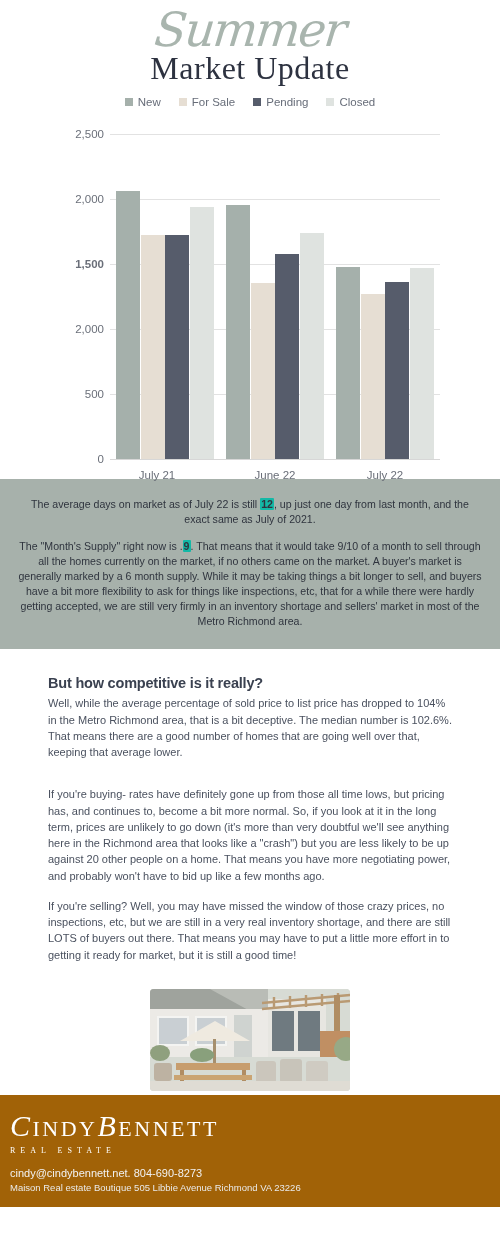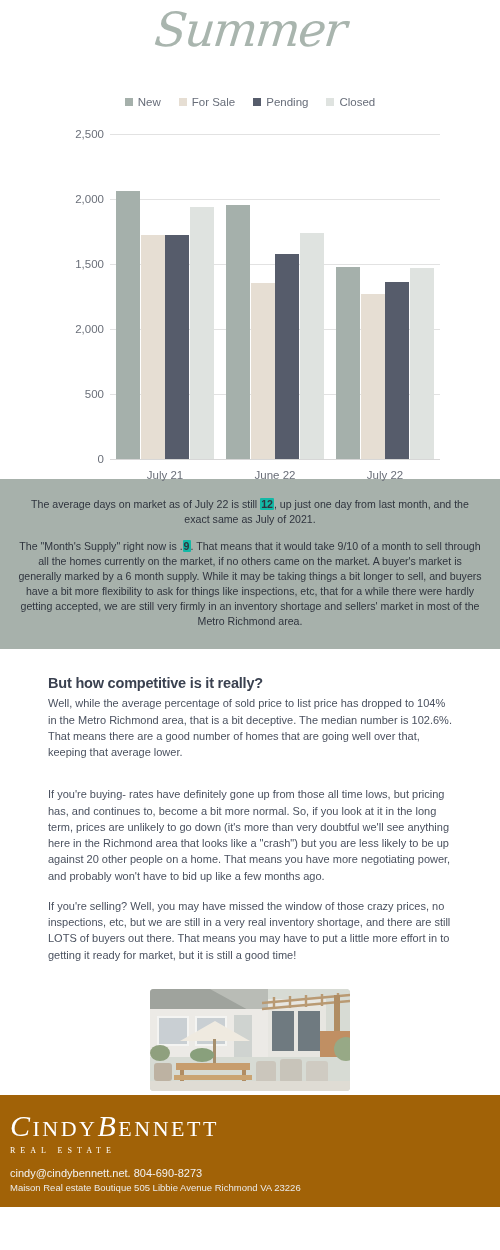--- a/index.html
+++ b/index.html
@@ -107,20 +107,21 @@
   .footer-contact{font-size:11px;margin-top:12px;color:#f2f2f2;}
   .footer-address{font-size:9.5px;margin-top:3px;color:#eaeaea;}
 </style>
 </head>
 <body>
 
 <div class="page">
 
   <div class="header">
     <div class="script-title">Summer</div>
+    <div class="main-title">Market Update</div>
     <div class="legend" id="legend">
         <div class="legend-item">
           <span class="legend-swatch" style="background: rgb(165, 176, 171);"></span>
           <span>New</span>
         </div>
         <div class="legend-item">
           <span class="legend-swatch" style="background: rgb(230, 222, 211);"></span>
           <span>For Sale</span>
         </div>
         <div class="legend-item">
@@ -136,30 +137,30 @@
 
   <div class="chart-wrap">
     <div class="chart" id="chart">
         <div class="axis-base" style="top: 335px;"></div>
         <div class="y-label" style="top: 335px;">0</div>
         <div class="grid-line" style="top: 270px;"></div>
         <div class="y-label" style="top: 270px;">500</div>
         <div class="grid-line" style="top: 205px;"></div>
         <div class="y-label" style="top: 205px;">2,000</div>
         <div class="grid-line" style="top: 140px;"></div>
-        <div class="y-label" style="top: 140px;">1,500</div>
+        <div class="y-label" style="top: 140px; font-weight: bold;">1,500</div>
         <div class="grid-line" style="top: 75px;"></div>
         <div class="y-label" style="top: 75px;">2,000</div>
         <div class="grid-line" style="top: 10px;"></div>
         <div class="y-label" style="top: 10px;">2,500</div>
         <div class="bar" title="New July 21: 2060" style="left: 116px; width: 24px; top: 67.2px; height: 267.8px; background: rgb(165, 176, 171); position: absolute;"></div>
         <div class="bar" title="For Sale July 21: 1720" style="left: 140.5px; width: 24px; top: 111.4px; height: 223.6px; background: rgb(230, 222, 211); position: absolute;"></div>
         <div class="bar" title="Pending July 21: 1722" style="left: 165px; width: 24px; top: 111.14px; height: 223.86px; background: rgb(86, 92, 107); position: absolute;"></div>
         <div class="bar" title="Closed July 21: 1940" style="left: 189.5px; width: 24px; top: 82.8px; height: 252.2px; background: rgb(223, 227, 224); position: absolute;"></div>
-        <div class="x-label" style="left: 165px; top: 345px; text-align: center;">July 21</div>
+        <div class="x-label" style="left: 157px; top: 345px; text-align: center;">July 21</div>
         <div class="bar" title="New June 22: 1955" style="left: 226px; width: 24px; top: 80.85px; height: 254.15px; background: rgb(165, 176, 171); position: absolute;"></div>
         <div class="bar" title="For Sale June 22: 1355" style="left: 250.5px; width: 24px; top: 158.85px; height: 176.15px; background: rgb(230, 222, 211); position: absolute;"></div>
         <div class="bar" title="Pending June 22: 1580" style="left: 275px; width: 24px; top: 129.6px; height: 205.4px; background: rgb(86, 92, 107); position: absolute;"></div>
         <div class="bar" title="Closed June 22: 1740" style="left: 299.5px; width: 24px; top: 108.8px; height: 226.2px; background: rgb(223, 227, 224); position: absolute;"></div>
         <div class="x-label" style="left: 275px; top: 345px;">June 22</div>
         <div class="bar" title="New July 22: 1480" style="left: 336px; width: 24px; top: 142.6px; height: 192.4px; background: rgb(165, 176, 171); position: absolute;"></div>
         <div class="bar" title="For Sale July 22: 1270" style="left: 360.5px; width: 24px; top: 169.9px; height: 165.1px; background: rgb(230, 222, 211); position: absolute;"></div>
         <div class="bar" title="Pending July 22: 1365" style="left: 385px; width: 24px; top: 157.55px; height: 177.45px; background: rgb(86, 92, 107); position: absolute;"></div>
         <div class="bar" title="Closed July 22: 1470" style="left: 409.5px; width: 24px; top: 143.9px; height: 191.1px; background: rgb(223, 227, 224); position: absolute;"></div>
         <div class="x-label" style="left: 385px; top: 345px;">July 22</div>

